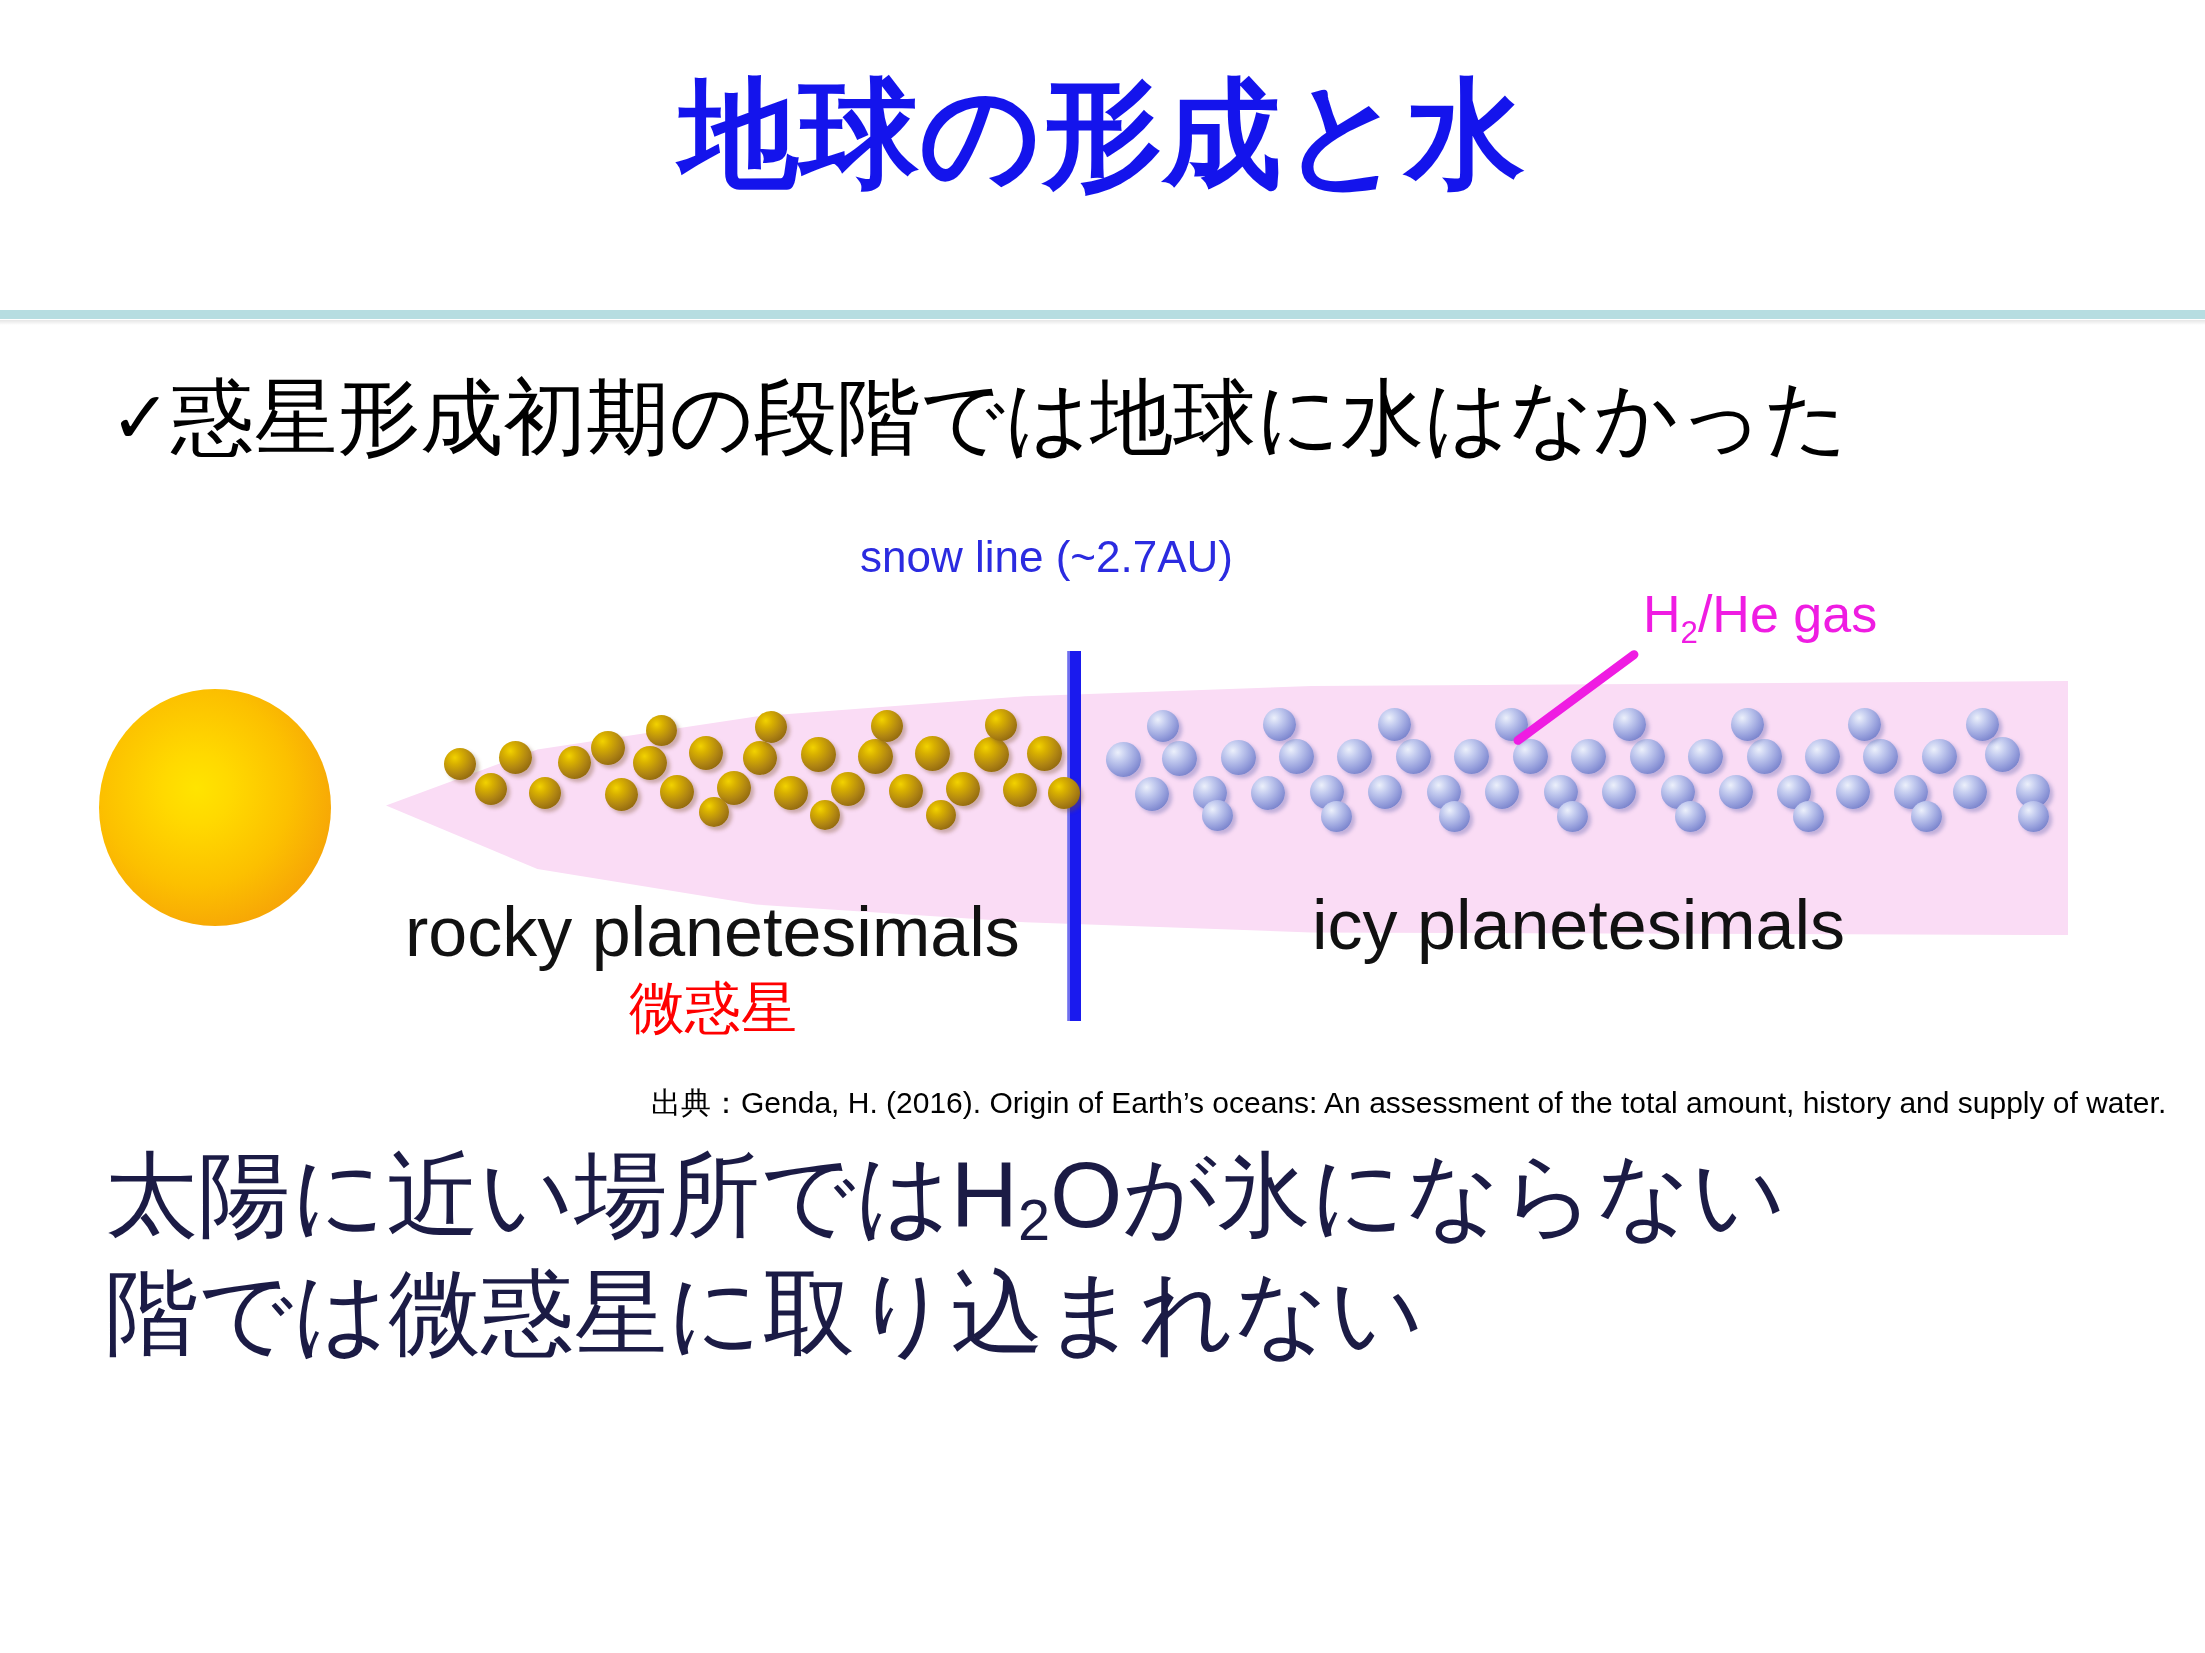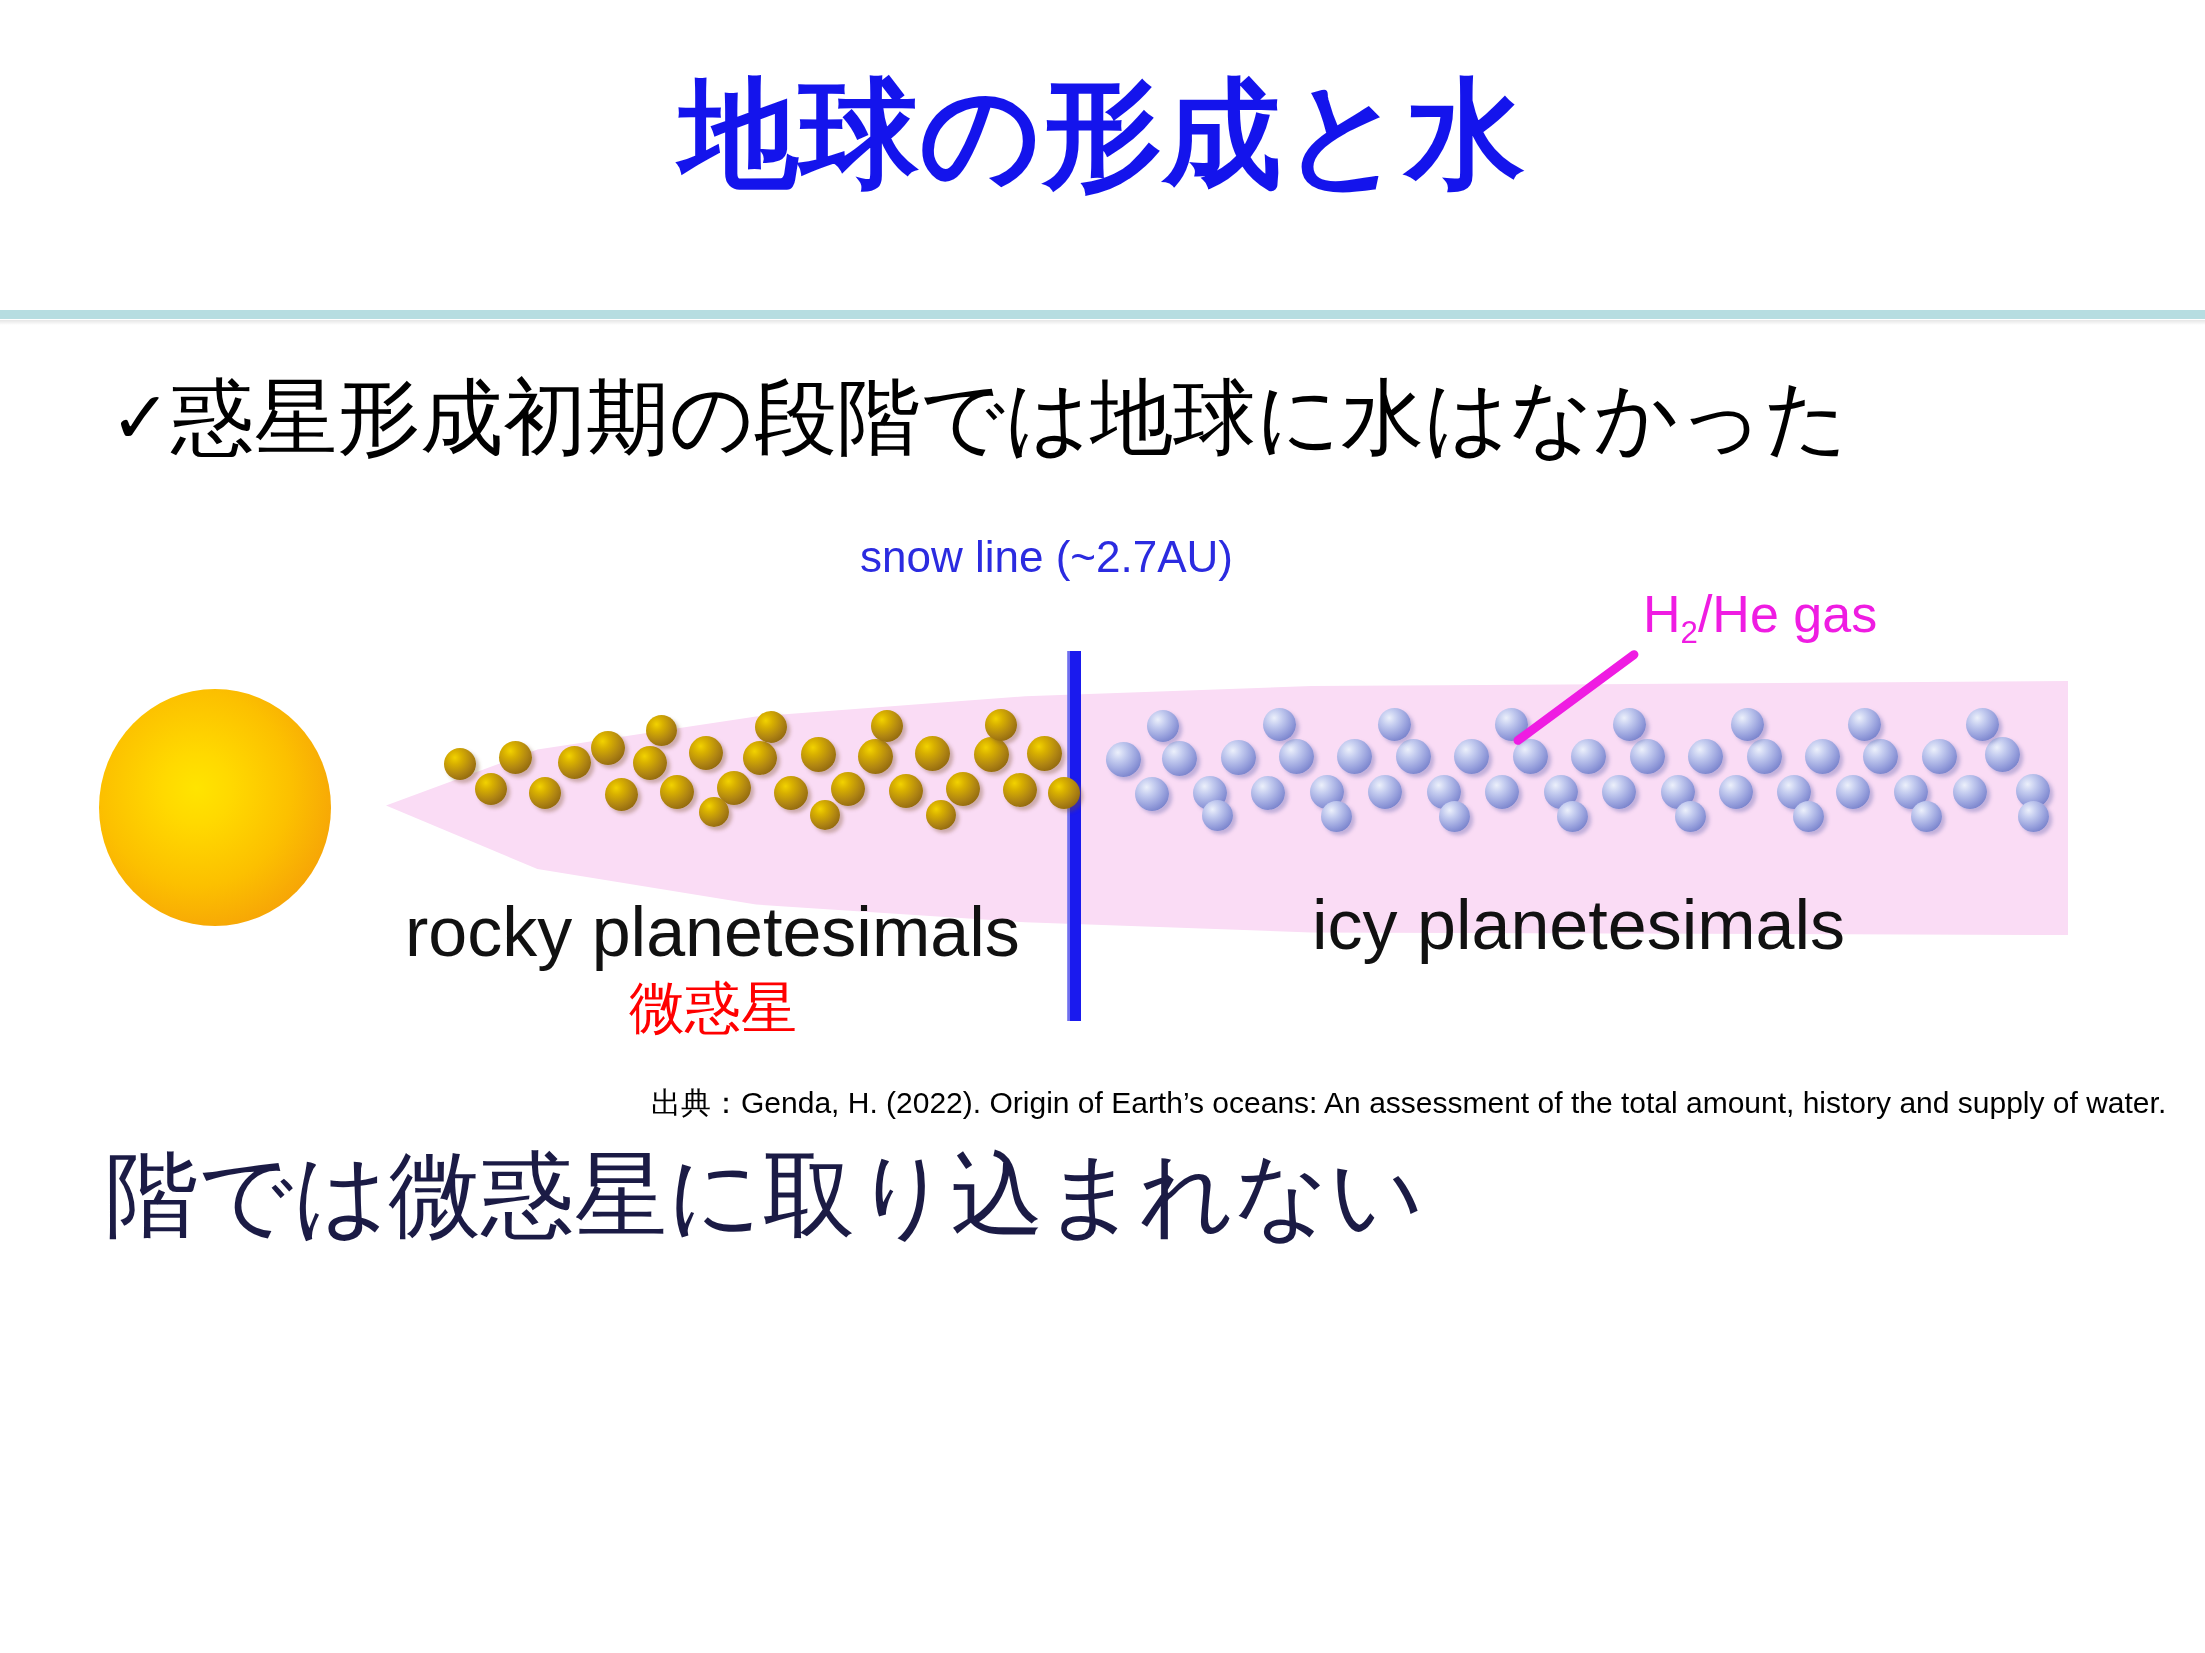--- a/index.html
+++ b/index.html
@@ -287,18 +287,19 @@
 <div id="gas-label"><span>H</span><sub>2</sub><span>/He gas</span></div>
 
 <svg id="gas-leader" viewBox="0 0 235 180" xmlns="http://www.w3.org/2000/svg">
   <line x1="12" y1="168" x2="223" y2="12" stroke="#ef1ce2" stroke-width="16" stroke-linecap="round"></line>
 </svg>
 
 <div class="diagram-caption" id="rocky-label">rocky planetesimals</div>
 <div class="diagram-caption" id="icy-label">icy planetesimals</div>
 <div id="micro-label">微惑星</div>
 
-<div id="citation">出典：Genda, H. (2022). Origin of Earth’s oceans: An assessment of the total amount, history and supply of water.</div>
+<div id="citation">出典：Genda, H. (2016). Origin of Earth’s oceans: An assessment of the total amount, history and supply of water.</div>
 
 <div id="bottom-paragraph">
+  <div class="para-line"><span>太陽に近い場所ではH</span><sub>2</sub><span>Oが氷にならない</span></div>
   <div class="para-line">階では微惑星に取り込まれない</div>
 </div>
 
 
 </body></html>

